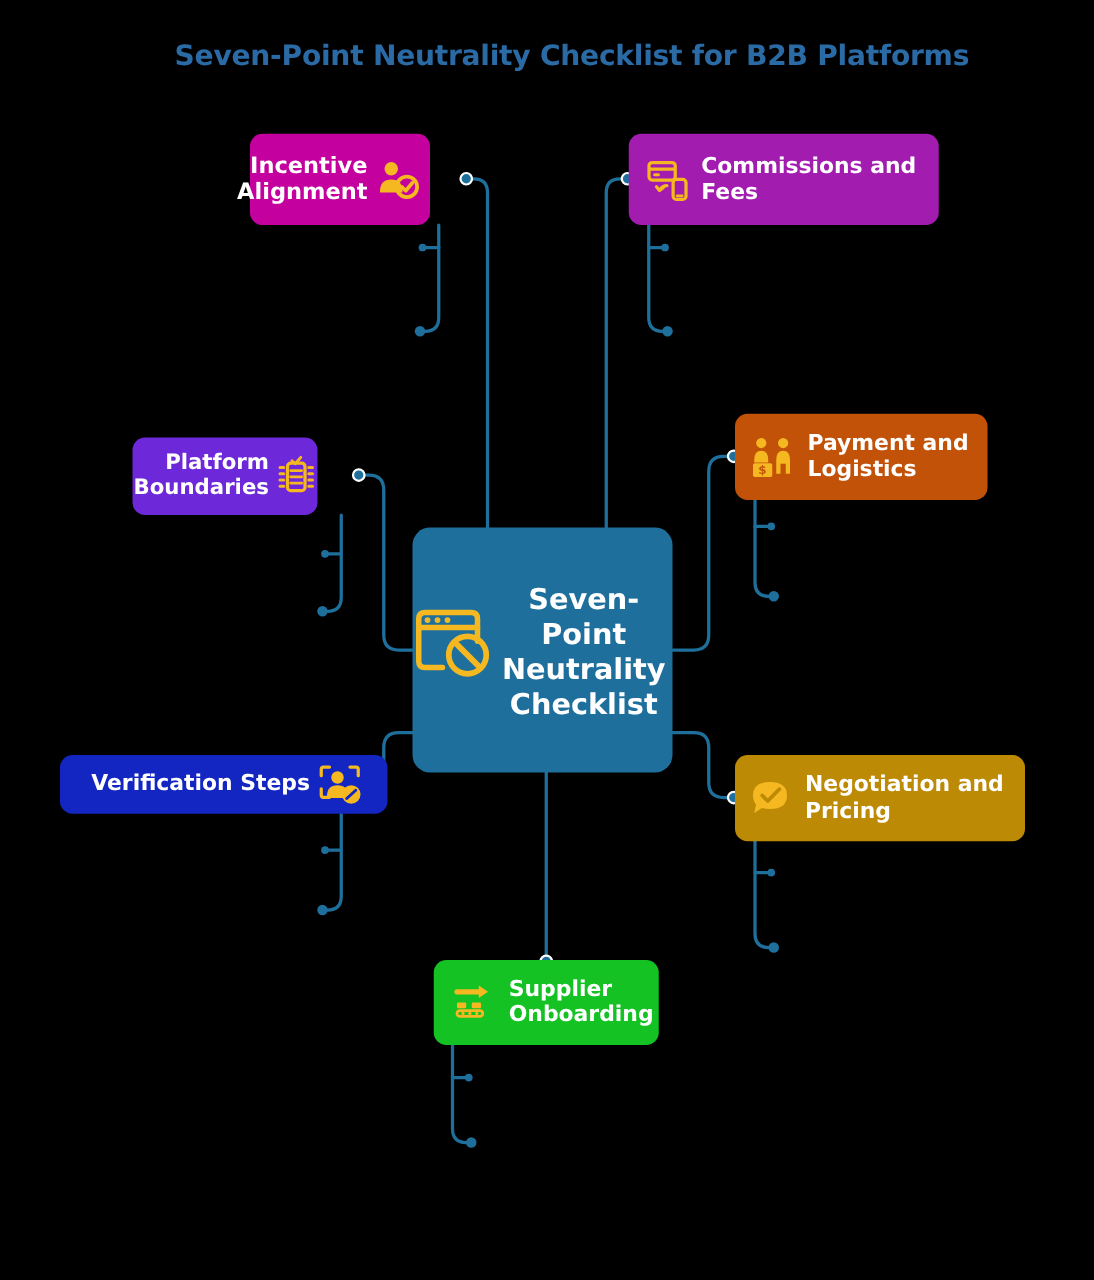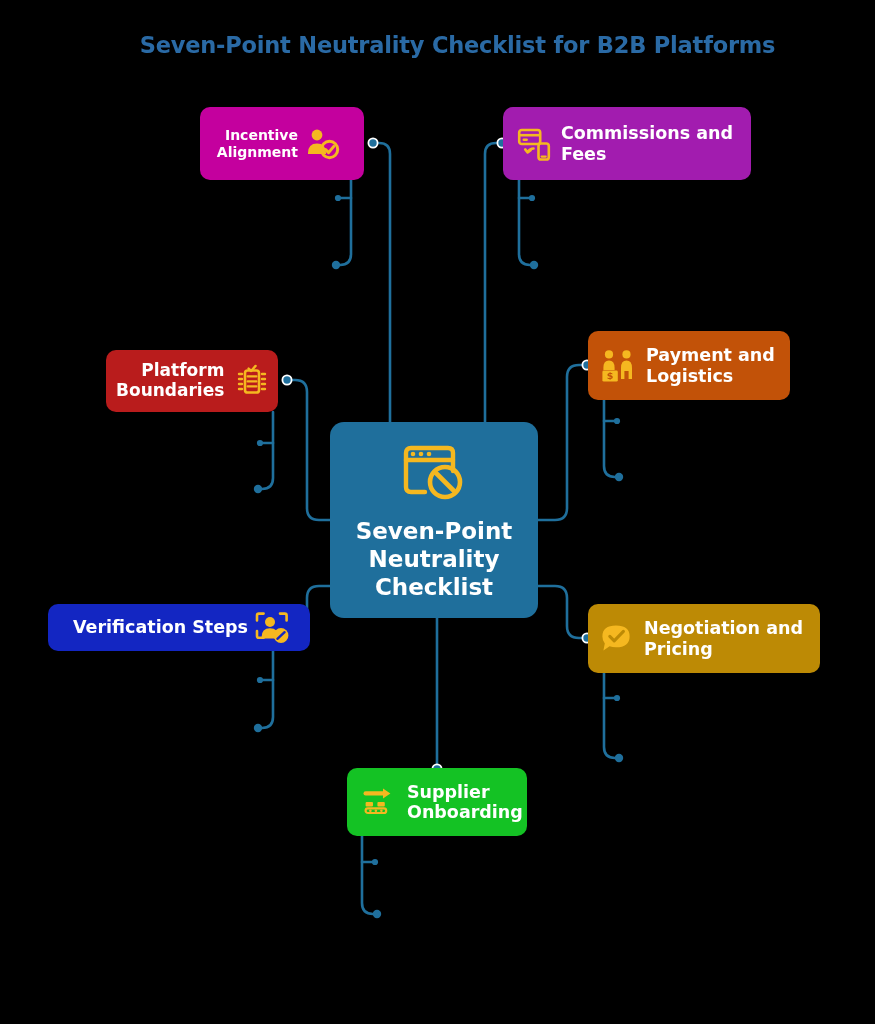--- a/index.html
+++ b/index.html
@@ -34,47 +34,47 @@
 
   .node .ico{
     flex:0 0 auto; display:flex; align-items:center; justify-content:center;
   }
 
   
   #central{
     left:330px; top:422px; width:208px; height:196px;
     background:#1f6f9c;
     border-radius:14px;
-    flex-direction:column; justify-content:center;
+    flex-direction:row; justify-content:center;
     font-size:23px; text-align:center;
     padding-top:4px;
   }
   #central .ico{ margin-bottom:14px; }
   #central .label{ line-height:1.22; }
 
   
   #n-incentive{
-    left:200px; top:107px; width:164px; height:73px;
+    left:200px; top:107px; width:144px; height:73px;
     background:#c4009e;
     flex-direction:row-reverse; justify-content:flex-start;
-    padding:0 24px 0 12px; font-size:14px;
+    padding:0 8px 0 12px; font-size:18px;
   }
   #n-incentive .label{ text-align:right; margin-right:8px; }
 
   #n-commissions{
     left:503px; top:107px; width:248px; height:73px;
     background:#a21caf;
     padding:0 14px; font-size:17.5px;
   }
   #n-commissions .label{ margin-left:10px; }
 
   #n-boundaries{
-    left:106px; top:350px; width:172px; height:62px;
-    background:#b91c1c;
-    flex-direction:row-reverse; justify-content:space-between;
+    left:106px; top:350px; width:148px; height:62px;
+    background:#6d28d9;
+    flex-direction:row-reverse; justify-content:center;
     padding:0 10px; font-size:17px;
   }
   #n-boundaries .label{ text-align:right; margin-right:6px; }
 
   #n-payment{
     left:588px; top:331px; width:202px; height:69px;
     background:#c25208;
     padding:0 12px; font-size:17.5px;
   }
   #n-payment .label{ margin-left:8px; }

